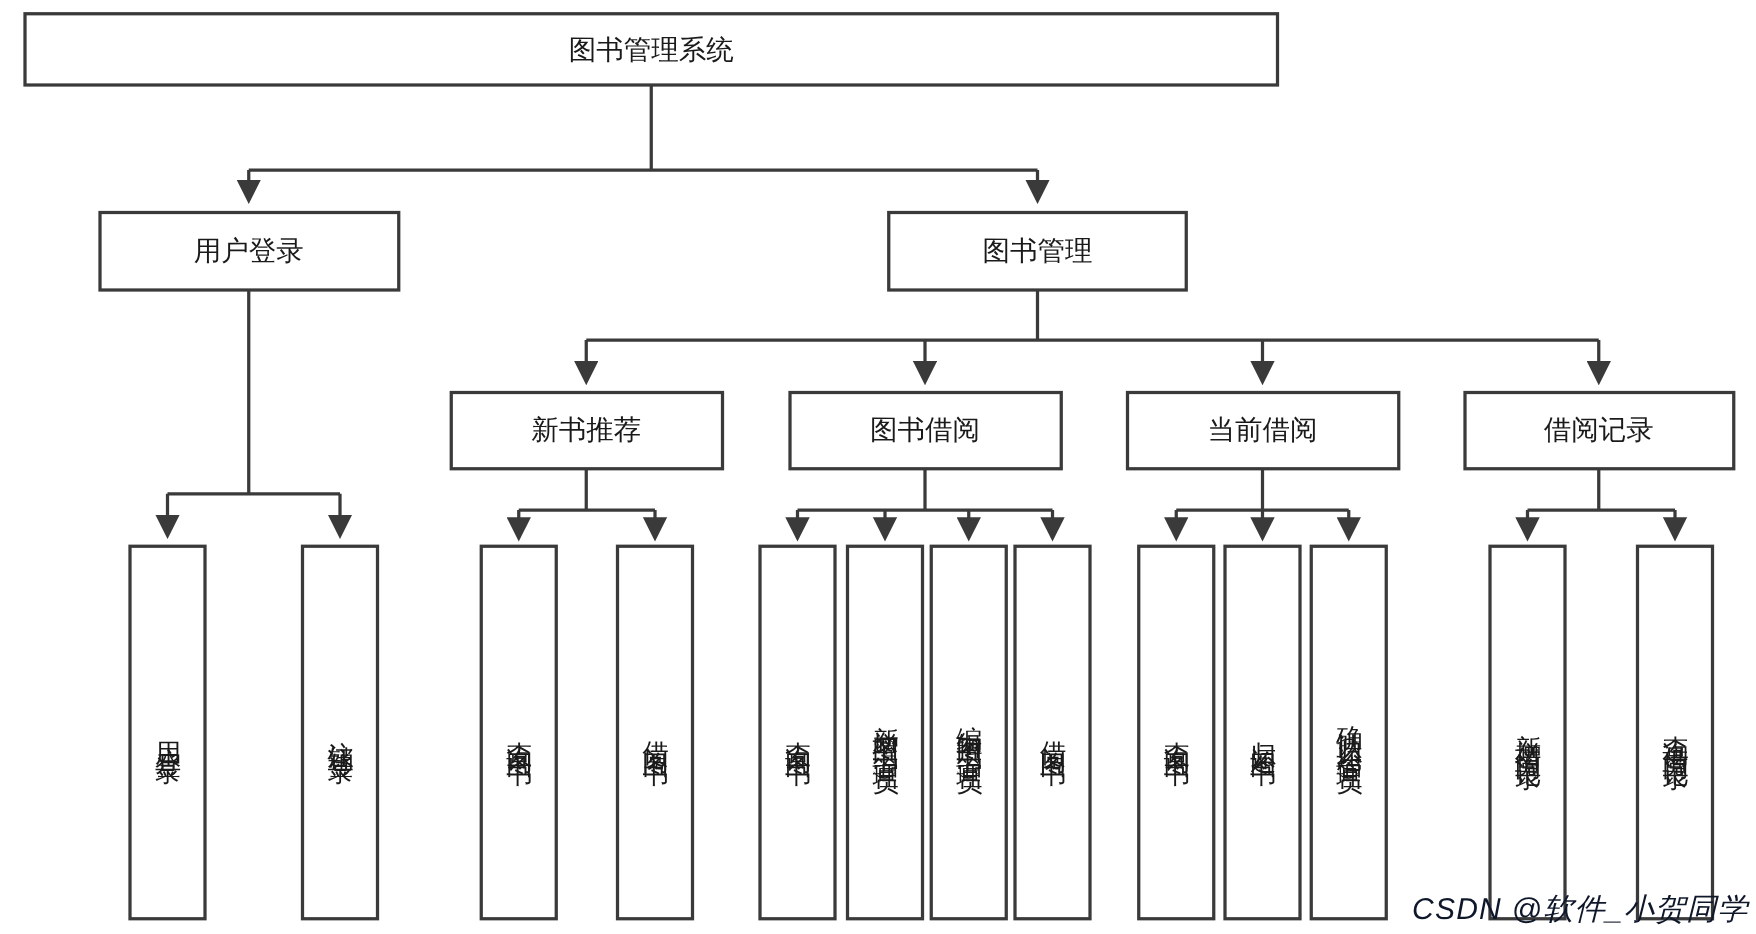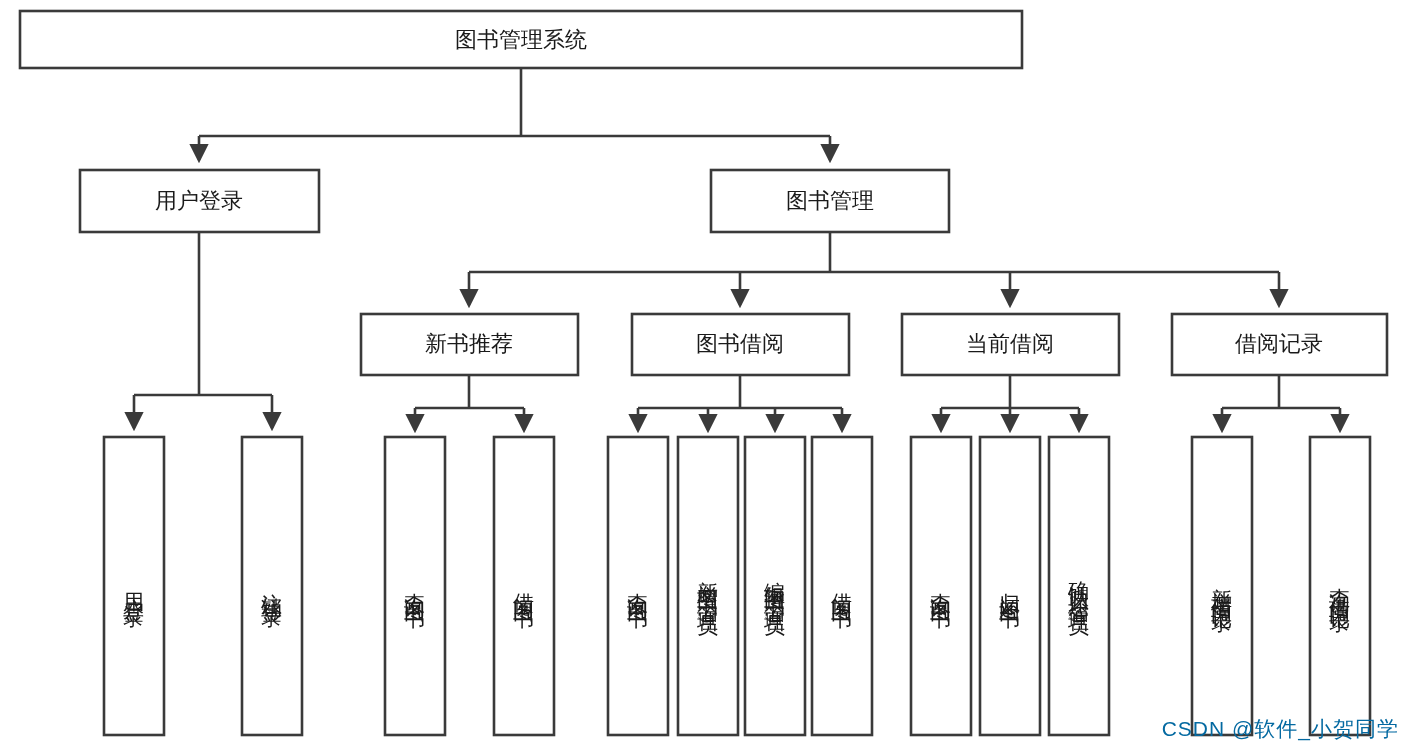--- a/index.html
+++ b/index.html
@@ -60,24 +60,25 @@
     align-items: center;
     justify-content: center;
     white-space: nowrap;
     pointer-events: none;
   }
   .watermark {
     position: absolute;
     right: 6px;
     bottom: 4px;
     font-family: "Liberation Sans", "DejaVu Sans", sans-serif;
-    font-size: 21px;
-    color: #0369a1;
+    font-size: 24px;
+    color: #0f172a;
     letter-spacing: 1px;
     white-space: nowrap;
+    font-style: italic;
   }
 </style>
 </head>
 <body>
 
 <div id="diagram-root">
 
   <svg class="diagram-svg" viewBox="0 0 1405 747" xmlns="http://www.w3.org/2000/svg">
     <defs>
       <marker id="arrow" viewBox="0 0 12 12" refX="10" refY="6" markerWidth="7.5" markerHeight="7.5" orient="auto-start-reverse">

